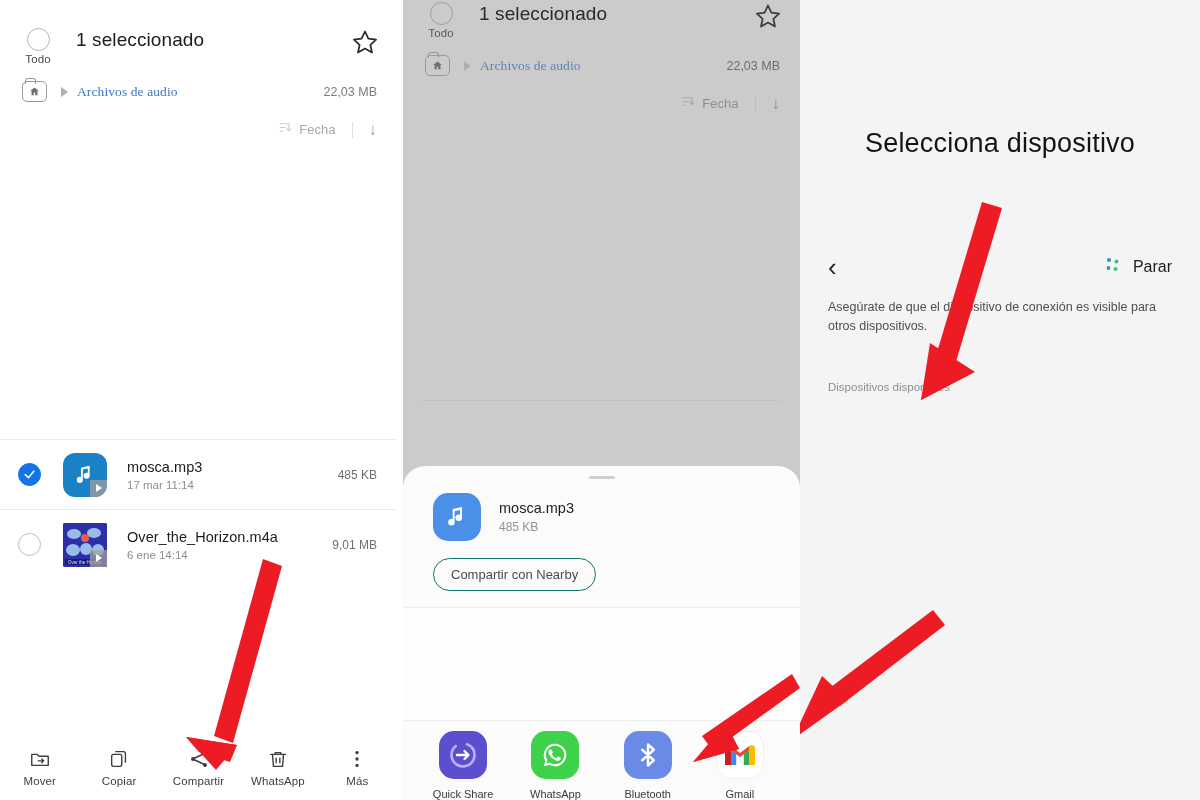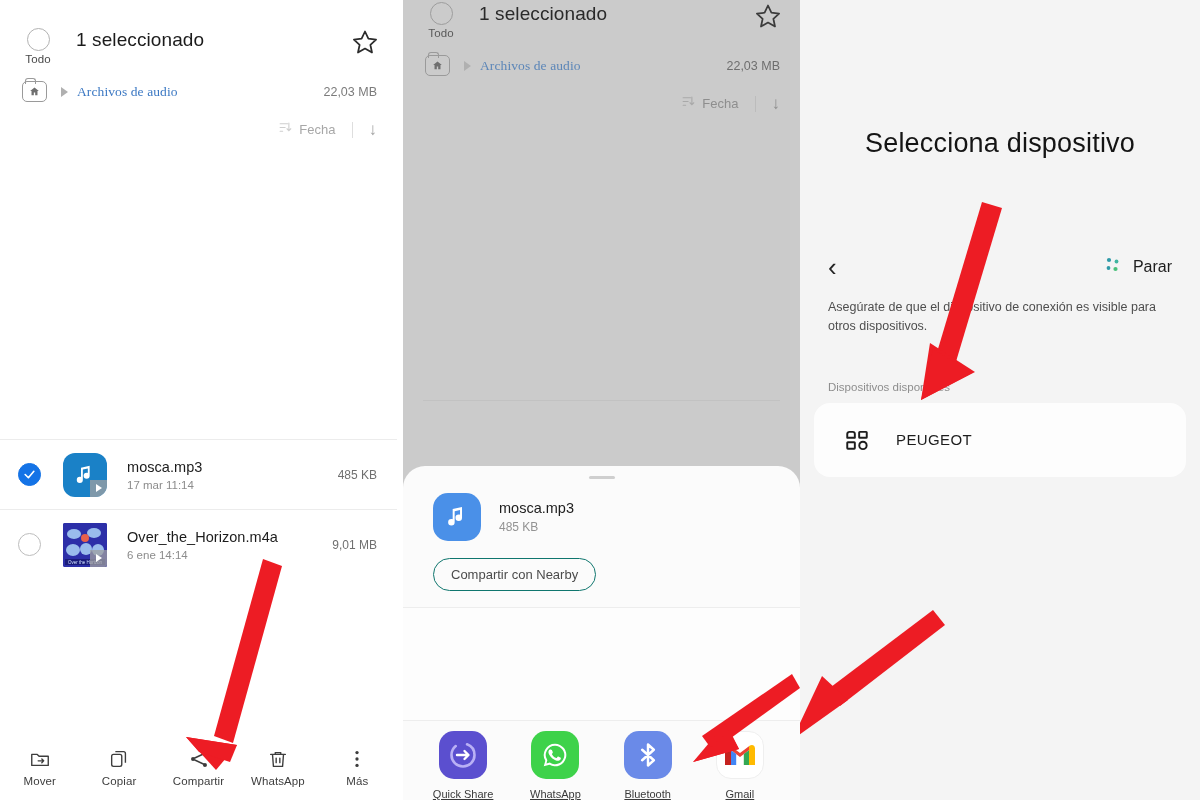--- a/index.html
+++ b/index.html
@@ -185,21 +185,21 @@
     border-top: 1px solid #ededed; background: #fbfbfb;
   }
   .app-item {
     flex: 1; display: flex; flex-direction: column; align-items: center;
   }
   .app-icon {
     width: 48px; height: 48px; border-radius: 15px;
     display: flex; align-items: center; justify-content: center;
     overflow: hidden;
   }
-  .app-label { font-size: 11px; color: #3a3a3a; margin-top: 9px; text-decoration: underline; }
+  .app-label { font-size: 11px; color: #3a3a3a; margin-top: 9px; }
 
   
   .p3-title {
     font-size: 27px; color: #141414; text-align: center;
     margin-top: 128px; letter-spacing: .2px; font-weight: 400;
   }
   .p3-bar {
     display: flex; align-items: center;
     padding: 0 28px; margin-top: 95px;
   }
@@ -514,31 +514,20 @@
         </span>
         <span class="scan-label">Parar</span>
       </div>
     </div>
 
     <div class="p3-hint">Asegúrate de que el dispositivo de conexión es visible para otros dispositivos.</div>
 
     <div class="p3-avail">Dispositivos disponibles</div>
 
     <div class="dev-card">
-      <div class="dev-row">
-        <div class="dev-icon">
-          <svg width="26" height="26" viewBox="0 0 24 24" fill="none" stroke="#1d1d1d" stroke-width="1.8">
-            <path d="M3 10V6.5A2 2 0 0 1 5 4.5h3a2 2 0 0 1 2 2V10z" stroke-linejoin="round"></path>
-            <rect x="14" y="4.5" width="7" height="5.5" rx=".6"></rect>
-            <rect x="3" y="14" width="7" height="6" rx=".6"></rect>
-            <circle cx="17.5" cy="17" r="3.4"></circle>
-            </svg>
-        </div>
-        <div class="dev-label norm">PEUGEOT</div>
-      </div>
     </div>
 
     <svg class="arrow-layer" viewBox="0 0 400 800">
       <g fill="#ed1c24">
         <polygon points="202,208 152,375 132,369 182,202"></polygon>
         <polygon points="121,400 130,343 175,372"></polygon>
         <polygon points="121,400 133,349 172,373"></polygon>
       </g>
     </svg>
 

